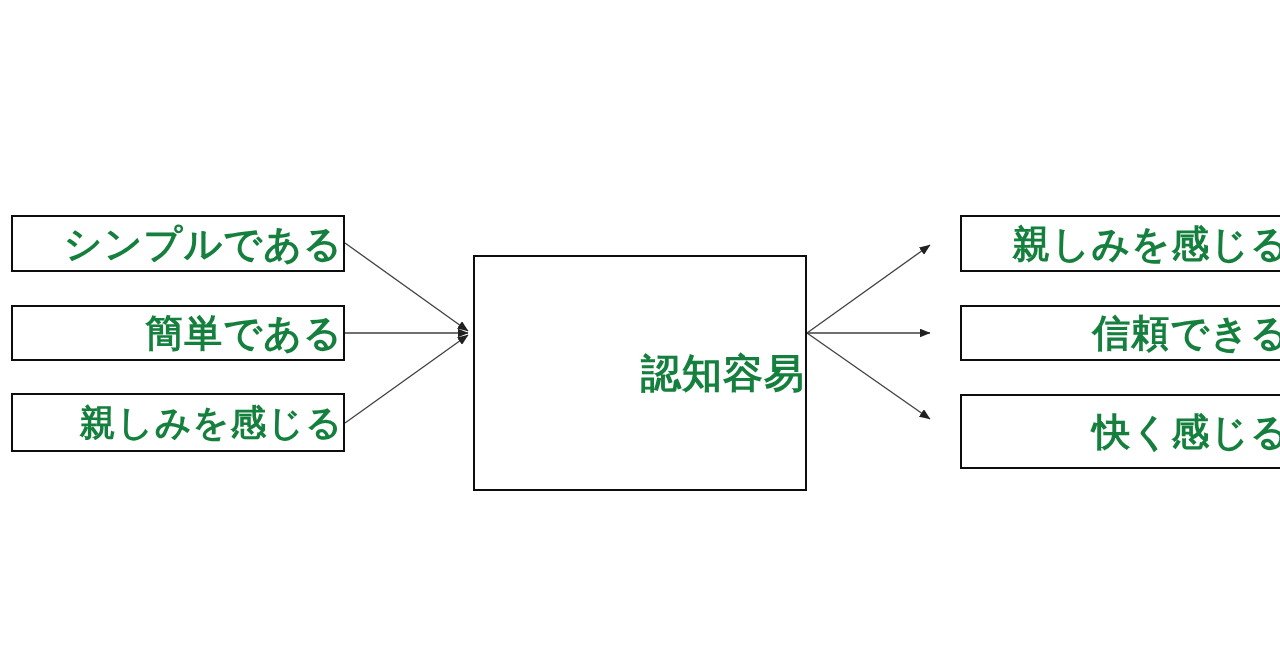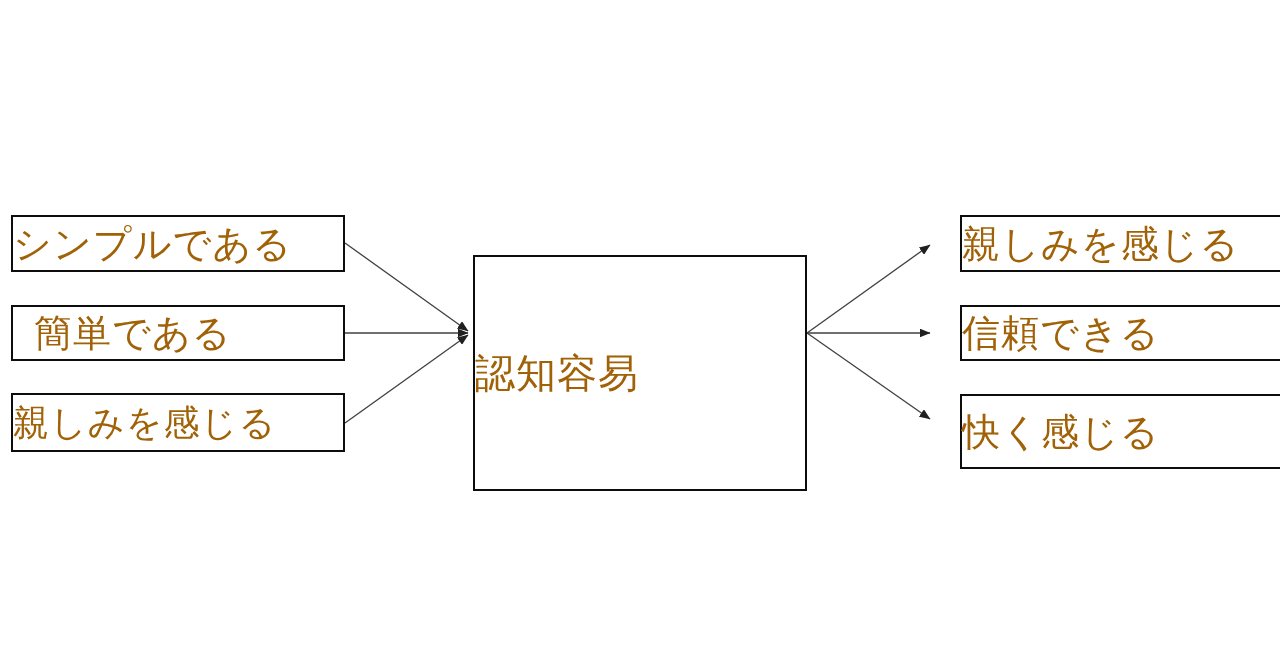--- a/index.html
+++ b/index.html
@@ -15,24 +15,24 @@
     font-family: "Liberation Sans", "DejaVu Sans", sans-serif;
     overflow: hidden;
   }
   .node {
     position: absolute;
     box-sizing: border-box;
     border: 2px solid #0d0d0d;
     background: #ffffff;
     display: flex;
     align-items: center;
-    justify-content: flex-start;
-    color: #a16207;
+    justify-content: flex-end;
+    color: #15803d;
     font-size: 38px;
-    font-weight: 400;
+    font-weight: 700;
     letter-spacing: 1px;
     white-space: nowrap;
     line-height: 1;
   }
   
   .node.l { left: 11px; width: 334px; }
   #node-l1 { top: 215px; height: 57px; }
   #node-l2 { top: 305px; height: 56px; padding-left: 21px; }
   #node-l3 { top: 393px; height: 59px; font-size: 36px; }
   

